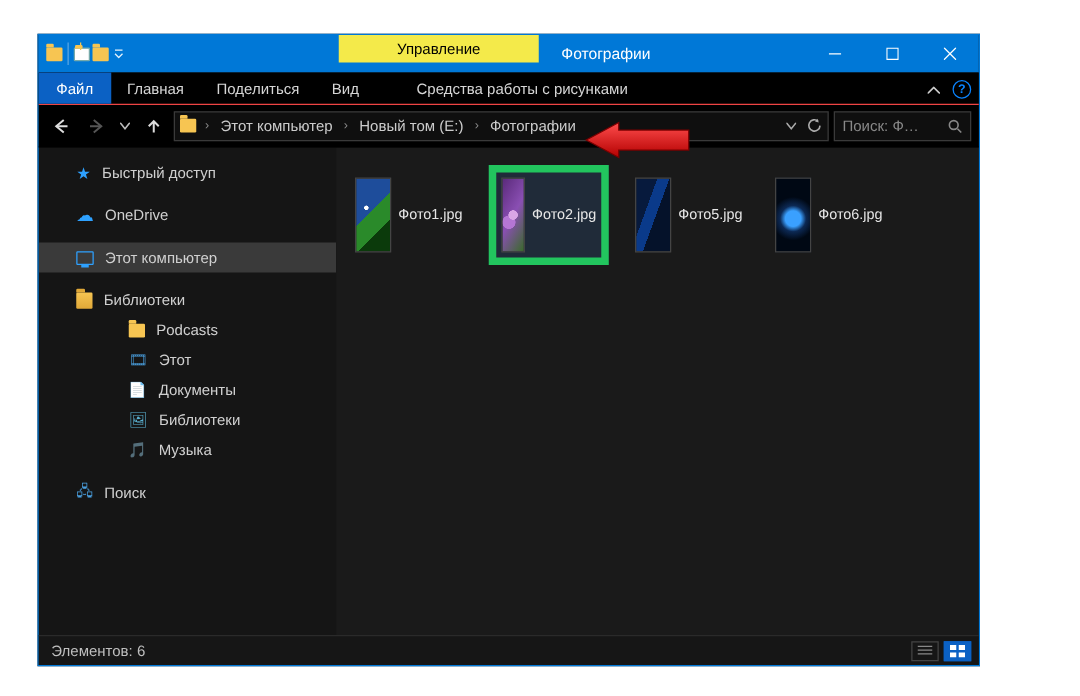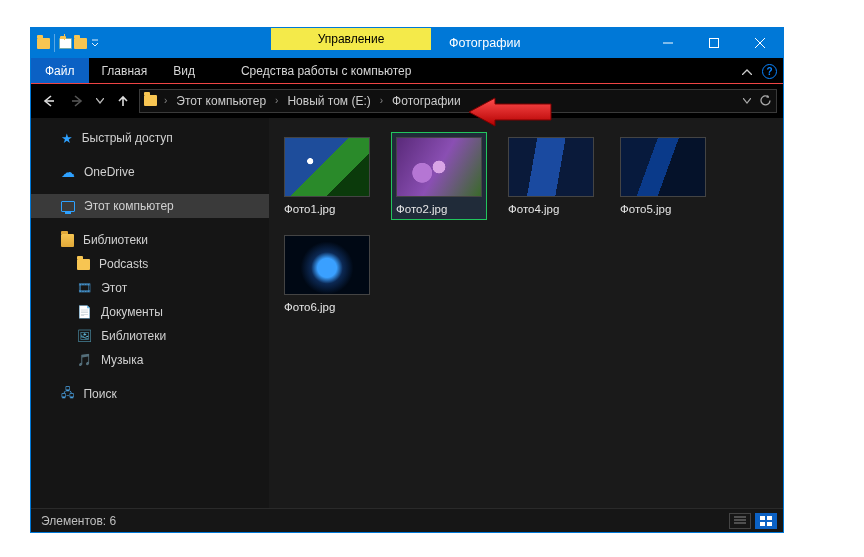--- a/index.html
+++ b/index.html
@@ -25,27 +25,27 @@
 .nav-btn{width:24px;height:24px;display:flex;align-items:center;justify-content:center;color:#bbb}
 .nav-btn.disabled{color:#555}
 .addr{flex:1;height:24px;border:1px solid #3a3a3a;background:#0f0f0f;display:flex;align-items:center;padding:0 4px;color:#ccc;gap:4px;position:relative}
 .addr .seg{display:flex;align-items:center;gap:2px;padding:0 2px}
 .addr .sep{color:#888;font-size:10px;padding:0 3px}
 .addr-refresh{position:absolute;right:4px;display:flex;gap:8px;align-items:center;color:#aaa}
 .search{width:110px;height:24px;border:1px solid #3a3a3a;background:#0f0f0f;color:#888;display:flex;align-items:center;padding:0 6px;gap:4px}
 .content{flex:1;display:flex;overflow:hidden}
 .sidebar{width:238px;background:#151515;color:#d0d0d0;padding:8px 0;overflow:auto}
 .side-item{height:24px;display:flex;align-items:center;padding:0 10px 0 30px;gap:9px;white-space:nowrap}
-.side-item.lvl2{padding-left:46px}
+.side-item.lvl2{padding-left:72px}
 .side-item.sel{background:#3a3a3a}
 .side-gap{height:10px}
 .main{flex:1;background:#1a1a1a;padding:14px 10px;overflow:auto}
 .grid{display:flex;flex-wrap:wrap;gap:10px 16px;align-content:flex-start}
-.tile{width:96px;display:flex;flex-direction:column;align-items:flex-start;gap:6px;padding:4px;border:1px solid transparent}
-.tile.sel{border:1px solid #22c55e;background:rgba(60,120,200,.18)}
+.tile{width:96px;display:flex;flex-direction:row;align-items:center;gap:6px;padding:4px;border:1px solid transparent}
+.tile.sel{border:6px solid #22c55e;background:rgba(60,120,200,.18)}
 .thumb{width:86px;height:60px;background:#333;border:1px solid #444;position:relative;overflow:hidden}
 .tile-label{color:#e6e6e6;font-size:11.5px;text-align:center;white-space:nowrap}
 .status{height:24px;background:#161616;border-top:1px solid #2a2a2a;display:flex;align-items:center;color:#bfbfbf;padding:0 10px;font-size:11.5px;position:relative}
 .status-right{position:absolute;right:6px;display:flex;gap:4px}
 .view-btn{width:22px;height:16px;border:1px solid #444;display:flex;align-items:center;justify-content:center}
 .view-btn.active{background:#0b61c4;border-color:#0b61c4}
 .arrow-anno{position:absolute;pointer-events:none}
 .ico{display:inline-flex;align-items:center;justify-content:center}
 
 .star{color:#2ea1ff;font-size:13px}
@@ -111,22 +111,23 @@
             <line x1="0" y1="0" x2="10" y2="10" stroke="#fff" stroke-width="1"></line>
             <line x1="10" y1="0" x2="0" y2="10" stroke="#fff" stroke-width="1"></line>
           </svg>
         </div>
     </div>
   </div>
 
   <div class="ribbon">
     <div class="ribbon-tab file">Файл</div>
     <div class="ribbon-tab">Главная</div>
+    <div class="ribbon-tab">Поделиться</div>
     <div class="ribbon-tab">Вид</div>
-    <div class="ribbon-tab" style="margin-left:20px">Средства работы с компьютер</div>
+    <div class="ribbon-tab" style="margin-left:20px">Средства работы с рисунками</div>
     <div class="ribbon-right">
       <span class="ribbon-chev">
           <svg width="10" height="6">
             <path d="M0 0 L5 5 L10 0" fill="none" stroke="#ccc" stroke-width="1.3"></path>
           </svg>
         </span>
       <span class="help-icon">?</span>
     </div>
   </div>
 
@@ -172,20 +173,29 @@
           </span>
         <span>
             <svg width="13" height="13" viewBox="0 0 13 13">
               <path d="M11 6.5 A4.5 4.5 0 1 1 9.5 3" fill="none" stroke="#aaa" stroke-width="1.3"></path>
               <path d="M9 1 L10 4 L7 3.2 Z" fill="#aaa"></path>
             </svg>
           </span>
       </div>
     </div>
 
+    <div class="search">
+      <span style="flex:1;overflow:hidden;text-overflow:ellipsis;white-space:nowrap">Поиск: Ф…</span>
+      <span>
+          <svg width="12" height="12">
+            <circle cx="5" cy="5" r="3.5" fill="none" stroke="#888" stroke-width="1.3"></circle>
+            <line x1="8" y1="8" x2="11" y2="11" stroke="#888" stroke-width="1.3"></line>
+          </svg>
+        </span>
+    </div>
   </div>
 
   <div class="content">
     <div class="sidebar">
       <div class="side-item">
           <span class="ico star">★</span>
           <span>Быстрый доступ</span>
         </div>
       <div class="side-gap"></div>
       <div class="side-item">
@@ -239,24 +249,20 @@
       <div class="grid" id="file-grid">
           <div class="tile">
             <div class="thumb t1"></div>
             <div class="tile-label">Фото1.jpg</div>
           </div>
           <div class="tile sel">
             <div class="thumb t2"></div>
             <div class="tile-label">Фото2.jpg</div>
           </div>
           <div class="tile">
-            <div class="thumb t4"></div>
-            <div class="tile-label">Фото4.jpg</div>
-          </div>
-          <div class="tile">
             <div class="thumb t5"></div>
             <div class="tile-label">Фото5.jpg</div>
           </div>
           <div class="tile">
             <div class="thumb t6"></div>
             <div class="tile-label">Фото6.jpg</div>
           </div>
         </div>
     </div>
   </div>

